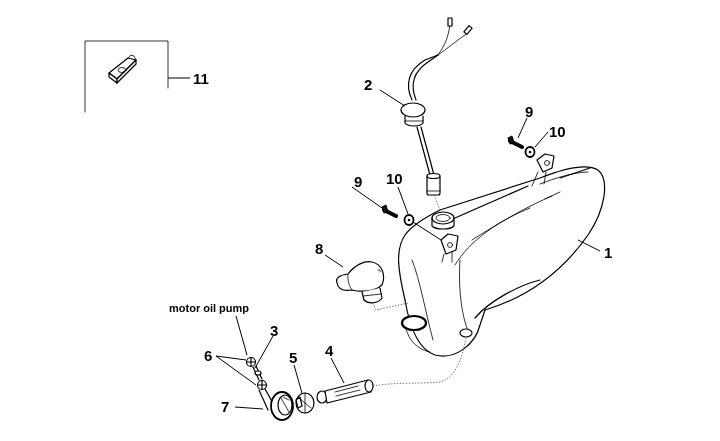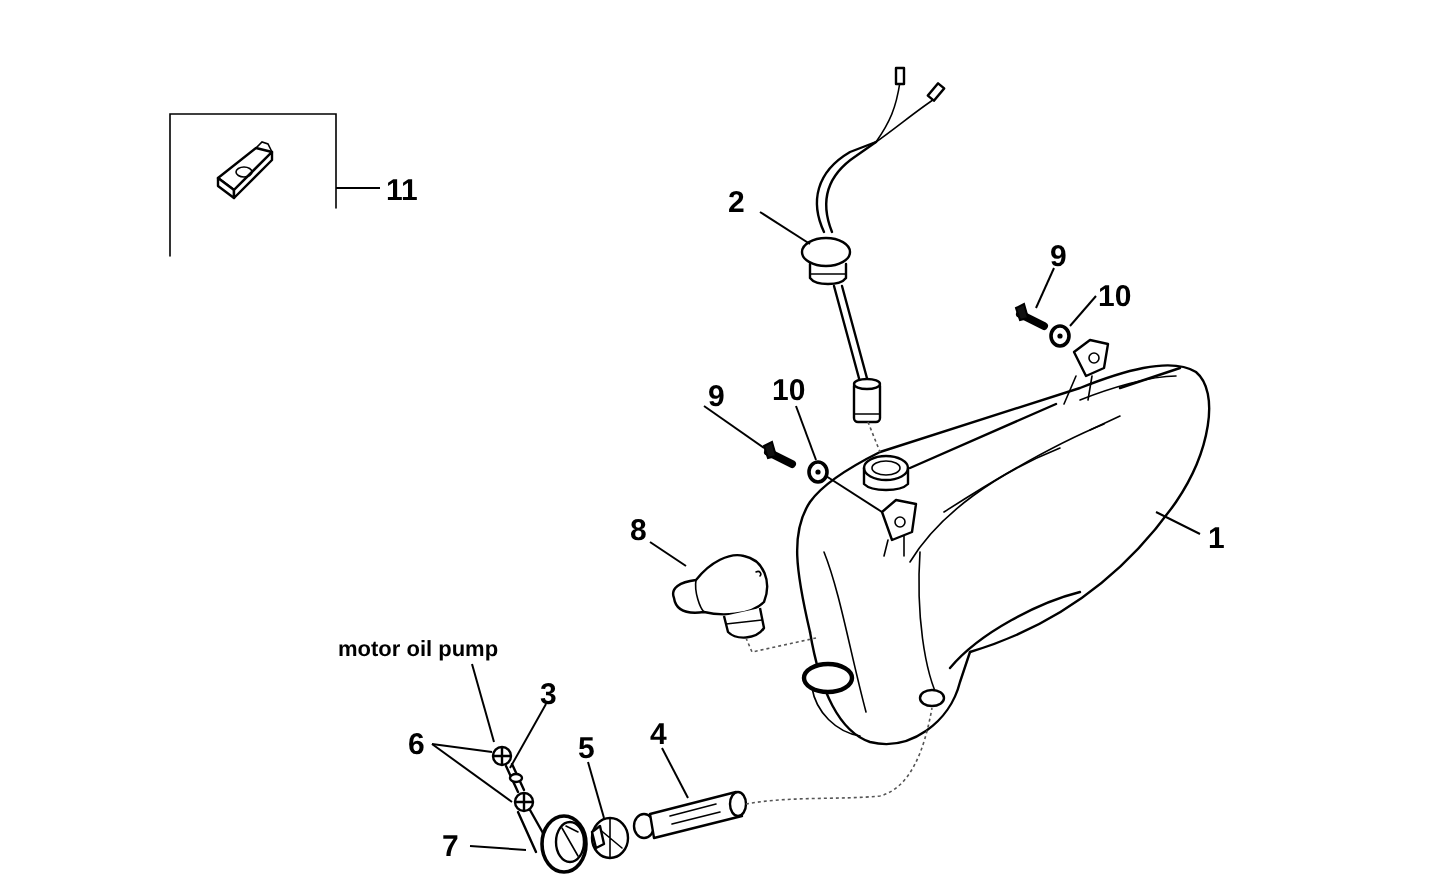--- a/index.html
+++ b/index.html
@@ -1,17 +1,17 @@
 <!DOCTYPE html>
 <html><head>
 <meta charset="utf-8">
 <style>
   html, body { margin: 0; padding: 0; background: #ffffff; }
   body { width: 720px; height: 441px; overflow: hidden; position: relative; }
-  #diagram { position: absolute; left: 0; top: 16px; width: 720px; height: 364px; }
+  #diagram { position: absolute; left: 0; top: 0; width: 720px; height: 364px; }
   svg { display: block; }
   .ln { fill: none; stroke: #000; stroke-width: 1.2; stroke-linecap: round; stroke-linejoin: round; }
   .ln-thin { fill: none; stroke: #000; stroke-width: 0.8; stroke-linecap: round; }
   .ln-thick { fill: none; stroke: #000; stroke-width: 2.2; stroke-linecap: round; }
   .leader { fill: none; stroke: #000; stroke-width: 1; }
   .dash { fill: none; stroke: #555; stroke-width: 0.8; stroke-dasharray: 1.5 1.5; }
   .fillw { fill: #fff; stroke: #000; stroke-width: 1.2; stroke-linejoin: round; }
   .fillb { fill: #111; stroke: #000; stroke-width: 1; }
   .callout { font-family: "Liberation Sans", sans-serif; font-weight: bold; font-size: 15px; fill: #000; }
   .note { font-family: "Liberation Sans", sans-serif; font-weight: bold; font-size: 11px; fill: #000; }

